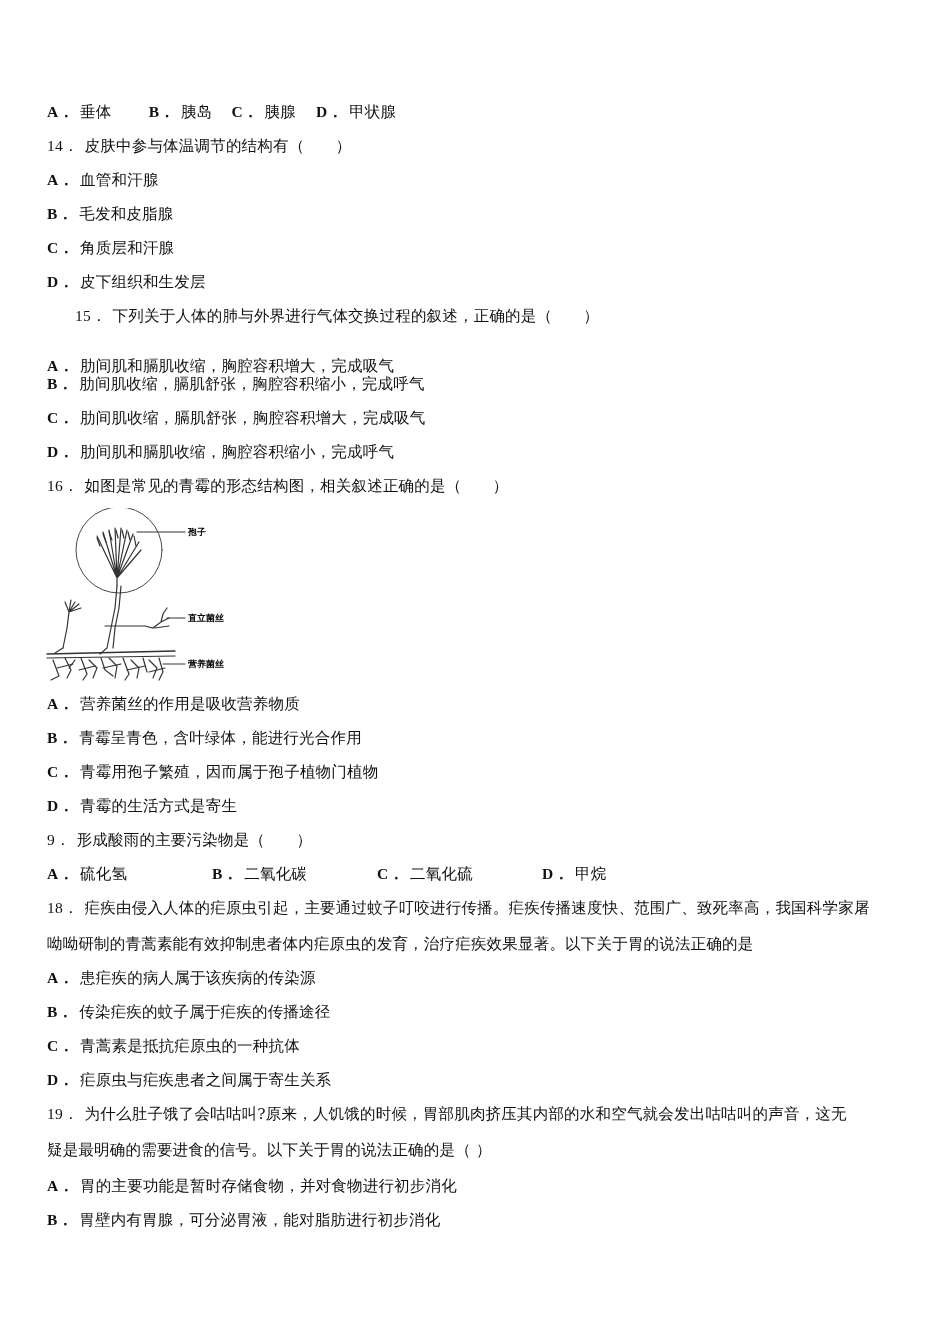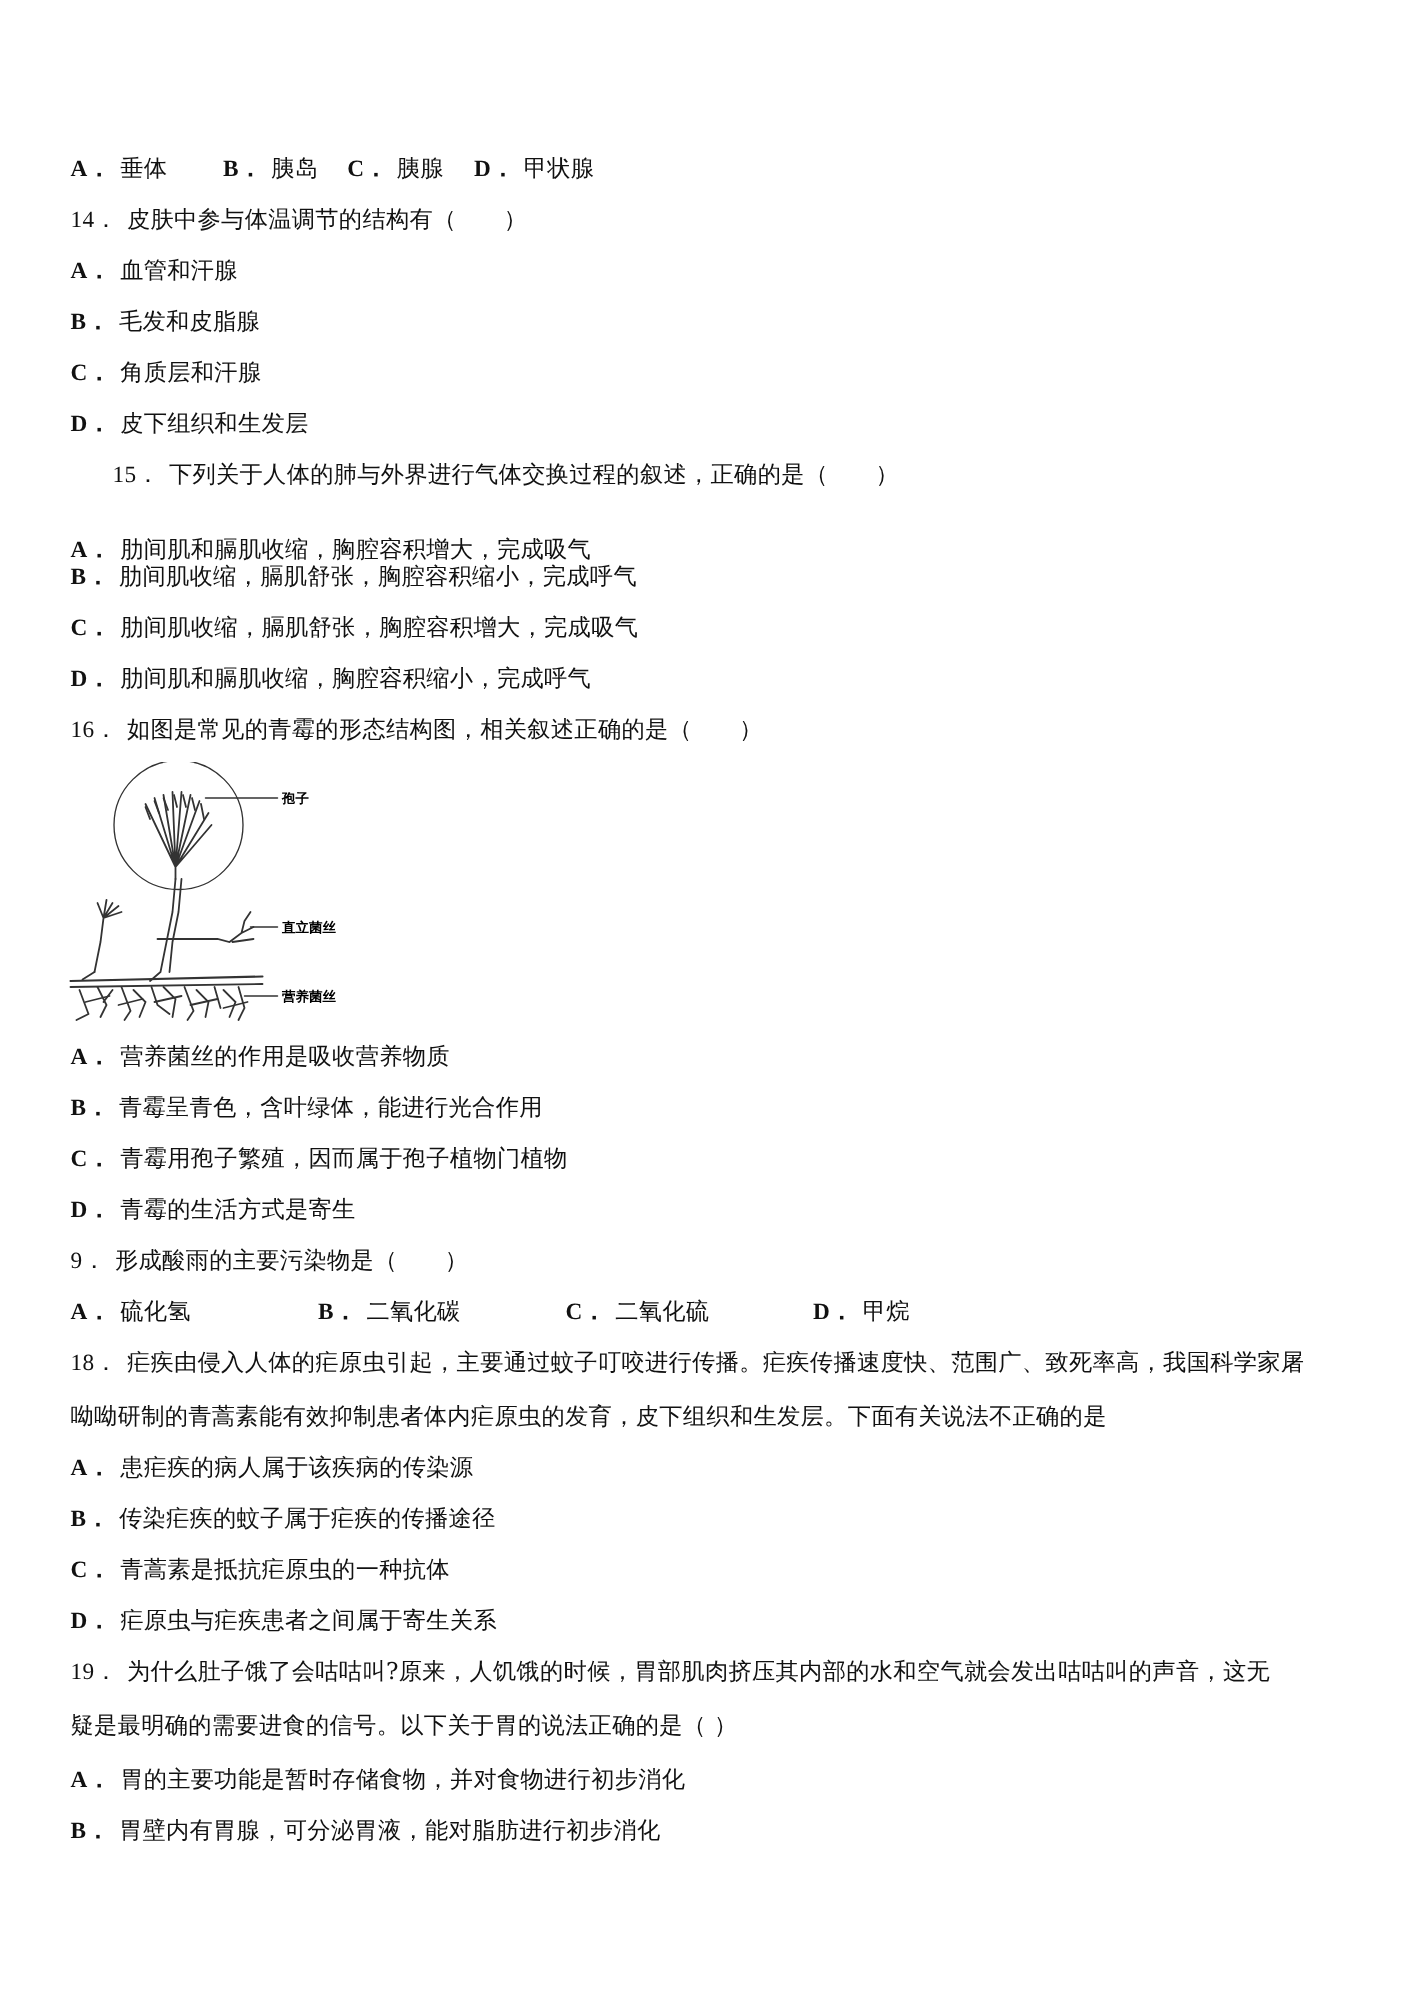--- a/index.html
+++ b/index.html
@@ -80,21 +80,21 @@
 <div class="line" style="top:762px;"><span class="opt-letter">C．</span><span>青霉用孢子繁殖，因而属于孢子植物门植物</span></div>
 <div class="line" style="top:796px;"><span class="opt-letter">D．</span><span>青霉的生活方式是寄生</span></div>
 
 <div class="line" style="top:830px;"><span class="qnum">9．</span><span>形成酸雨的主要污染物是（　　）</span></div>
 <div class="line" style="top:864px; left:47px;"><span class="opt-letter">A．</span><span>硫化氢</span></div>
 <div class="line" style="top:864px; left:212px;"><span class="opt-letter">B．</span><span>二氧化碳</span></div>
 <div class="line" style="top:864px; left:377px;"><span class="opt-letter">C．</span><span>二氧化硫</span></div>
 <div class="line" style="top:864px; left:542px;"><span class="opt-letter">D．</span><span>甲烷</span></div>
 
 <div class="line" style="top:898px;"><span class="qnum">18．</span><span>疟疾由侵入人体的疟原虫引起，主要通过蚊子叮咬进行传播。疟疾传播速度快、范围广、致死率高，我国科学家屠</span></div>
-<div class="line" style="top:934px;">呦呦研制的青蒿素能有效抑制患者体内疟原虫的发育，皮下组织和生发层。下面有关说法不正确的是</div>
+<div class="line" style="top:934px;">呦呦研制的青蒿素能有效抑制患者体内疟原虫的发育，治疗疟疾效果显著。以下关于胃的说法正确的是</div>
 <div class="line" style="top:968px;"><span class="opt-letter">A．</span><span>患疟疾的病人属于该疾病的传染源</span></div>
 <div class="line" style="top:1002px;"><span class="opt-letter">B．</span><span>传染疟疾的蚊子属于疟疾的传播途径</span></div>
 <div class="line" style="top:1036px;"><span class="opt-letter">C．</span><span>青蒿素是抵抗疟原虫的一种抗体</span></div>
 <div class="line" style="top:1070px;"><span class="opt-letter">D．</span><span>疟原虫与疟疾患者之间属于寄生关系</span></div>
 
 <div class="line" style="top:1104px;"><span class="qnum">19．</span><span>为什么肚子饿了会咕咕叫?原来，人饥饿的时候，胃部肌肉挤压其内部的水和空气就会发出咕咕叫的声音，这无</span></div>
 <div class="line" style="top:1140px;">疑是最明确的需要进食的信号。以下关于胃的说法正确的是（ ）</div>
 <div class="line" style="top:1176px;"><span class="opt-letter">A．</span><span>胃的主要功能是暂时存储食物，并对食物进行初步消化</span></div>
 <div class="line" style="top:1210px;text-align:right;"><span class="opt-letter">B．</span><span>胃壁内有胃腺，可分泌胃液，能对脂肪进行初步消化</span></div>
 

